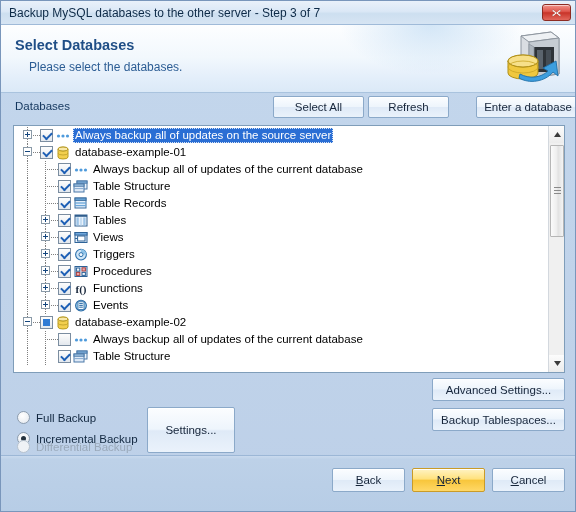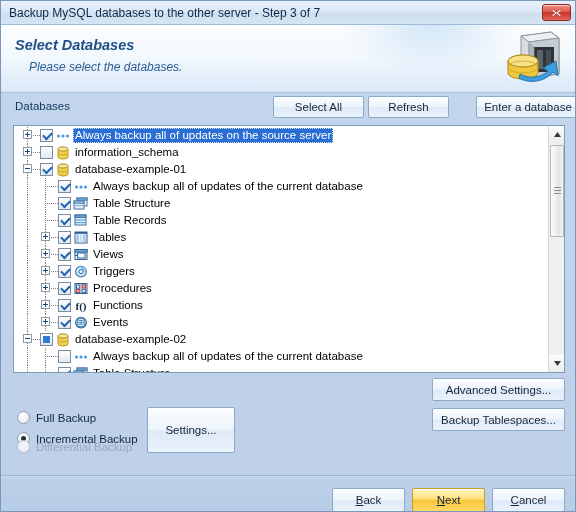--- a/index.html
+++ b/index.html
@@ -47,21 +47,20 @@
 
   
   #header {
     position: relative;
     height: 68px;
     background:
       radial-gradient(130px 70px at 430px 0px, rgba(178,211,240,.55) 0%, rgba(255,255,255,0) 70%),
       linear-gradient(180deg, #fdfeff 0%, #f2f8fd 48%, #e3eefa 80%, #dbe9f7 100%);
     border-bottom: 1px solid #a9c3de;
     overflow: hidden;
-    font-style: italic;
   }
   #header-title {
     position: absolute; left: 14px; top: 12px;
     font-size: 14.5px; font-weight: bold;
     color: #1f4e86;
   }
   #header-sub {
     position: absolute; left: 28px; top: 35px;
     font-size: 12px; color: #2c5d94;
   }
@@ -237,21 +236,21 @@
     cursor: pointer;
     box-shadow: inset 0 1px 0 rgba(255,255,255,.9);
   }
   #btn-settings { left: 146px; top: 406px; width: 88px; height: 46px; }
   #btn-advanced { left: 431px; top: 377px; width: 133px; height: 23px; }
   #btn-tblspace { left: 431px; top: 407px; width: 133px; height: 23px; }
 
   
   #footer {
     position: absolute; left: 0; bottom: 0;
-    width: 576px; height: 36px;
+    width: 576px; height: 56px;
     background: linear-gradient(180deg, #c9daee 0%, #bdd1e8 6%, #b7cde6 100%);
     border-top: 1px solid #9cb7d6;
   }
   .fbtn {
     position: absolute; top: 12px;
     width: 73px; height: 24px;
     border: 1px solid #8ba9c9;
     border-radius: 2px;
     background: linear-gradient(180deg, #fbfdff 0%, #eef5fc 48%, #dfeaf7 52%, #eaf2fb 100%);
     font-family: "Liberation Sans", sans-serif;
@@ -321,35 +320,20 @@
           <div class="expander plus" style="left: 9px; top: 3px;"></div>
           <span class="cb checked" style="margin-left: 26px;"></span>
           <span class="ico">
             <svg width="16" height="14" viewBox="0 0 16 14">
               <circle cx="3.5" cy="7" r="1.6" fill="#4f9bdc"></circle>
               <circle cx="8" cy="7" r="1.6" fill="#4f9bdc"></circle>
               <circle cx="12.5" cy="7" r="1.6" fill="#4f9bdc"></circle>
             </svg>
           </span>
           <span class="lbl">Always backup all of updates on the source server</span>
-        </div>
-        <div class="row">
-          <div class="dotted-v" style="left: 13px;"></div>
-          <div class="dotted-h" style="left: 13px; width: 13px; top: 8px;"></div>
-          <div class="expander plus" style="left: 9px; top: 3px;"></div>
-          <span class="cb " style="margin-left: 26px;"></span>
-          <span class="ico">
-            <svg width="16" height="14" viewBox="0 0 16 14">
-              <ellipse cx="8" cy="3" rx="5" ry="2" fill="#f6e08c" stroke="#b89b24"></ellipse>
-              <path d="M3 3 L3 11 A5 2 0 0 0 13 11 L13 3 A5 2 0 0 1 3 3 Z" fill="#f2cf4e" stroke="#b89b24"></path>
-              <ellipse cx="8" cy="3" rx="5" ry="2" fill="#f9e8a8" stroke="#b89b24"></ellipse>
-              <path d="M3 7 A5 2 0 0 0 13 7" fill="none" stroke="#c7a72e"></path>
-            </svg>
-          </span>
-          <span class="lbl">information_schema</span>
         </div>
         <div class="row">
           <div class="dotted-v" style="left: 13px;"></div>
           <div class="dotted-h" style="left: 13px; width: 13px; top: 8px;"></div>
           <div class="expander" style="left: 9px; top: 3px;"></div>
           <span class="cb checked" style="margin-left: 26px;"></span>
           <span class="ico">
             <svg width="16" height="14" viewBox="0 0 16 14">
               <ellipse cx="8" cy="3" rx="5" ry="2" fill="#f6e08c" stroke="#b89b24"></ellipse>
               <path d="M3 3 L3 11 A5 2 0 0 0 13 11 L13 3 A5 2 0 0 1 3 3 Z" fill="#f2cf4e" stroke="#b89b24"></path>

